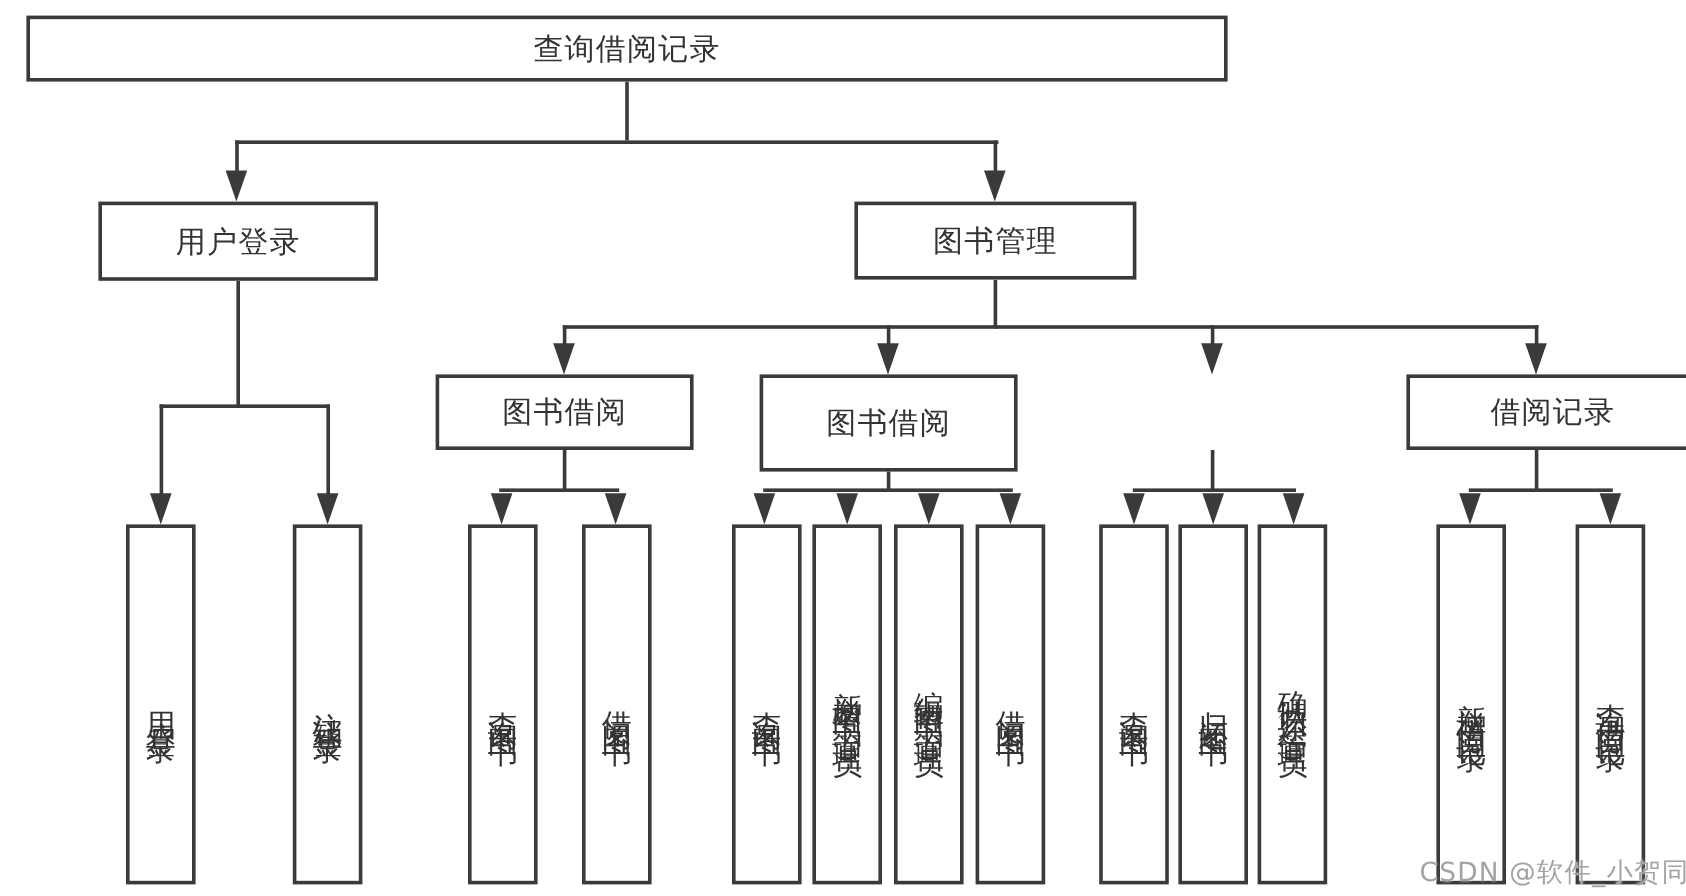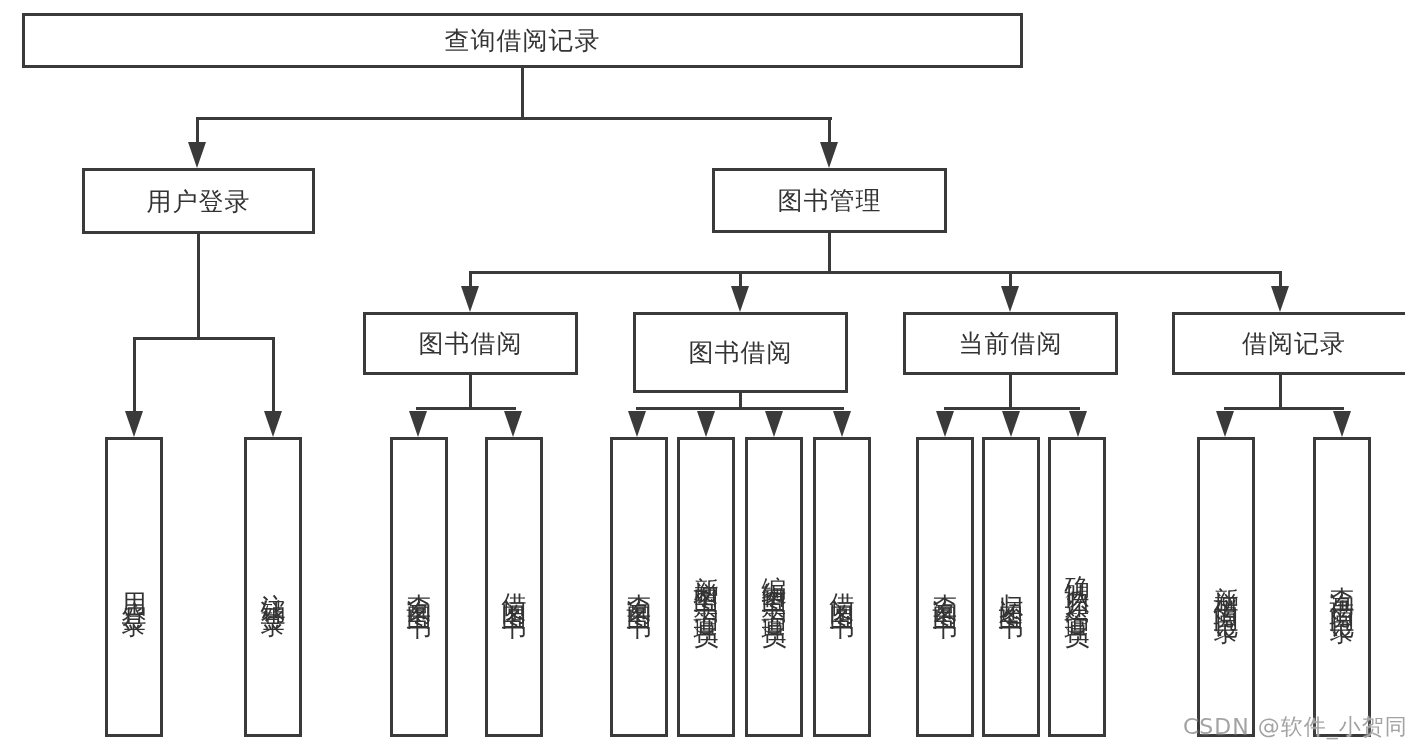--- a/index.html
+++ b/index.html
@@ -130,23 +130,20 @@
   </div>
 
   <div class="box" style="left:363px; top:312px; width:215px; height:63px;">
     <span class="hlabel">图书借阅</span>
   </div>
 
   <div class="box" style="left:633px; top:312px; width:215px; height:81px;">
     <span class="hlabel">图书借阅</span>
   </div>
 
-  <div class="box" style="left:903px; top:312px; width:215px; height:63px;">
-    <span class="hlabel">当前借阅</span>
-  </div>
 
   <div class="box" style="left:1172px; top:312px; width:244px; height:63px;">
     <span class="hlabel">借阅记录</span>
   </div>
 
   <div class="box" style="left:105px; top:437px; width:58px; height:300px;">
     <span class="leaf-label">用户登录</span>
   </div>
   <div class="box" style="left:244px; top:437px; width:58px; height:300px;">
     <span class="leaf-label">注销登录</span>

